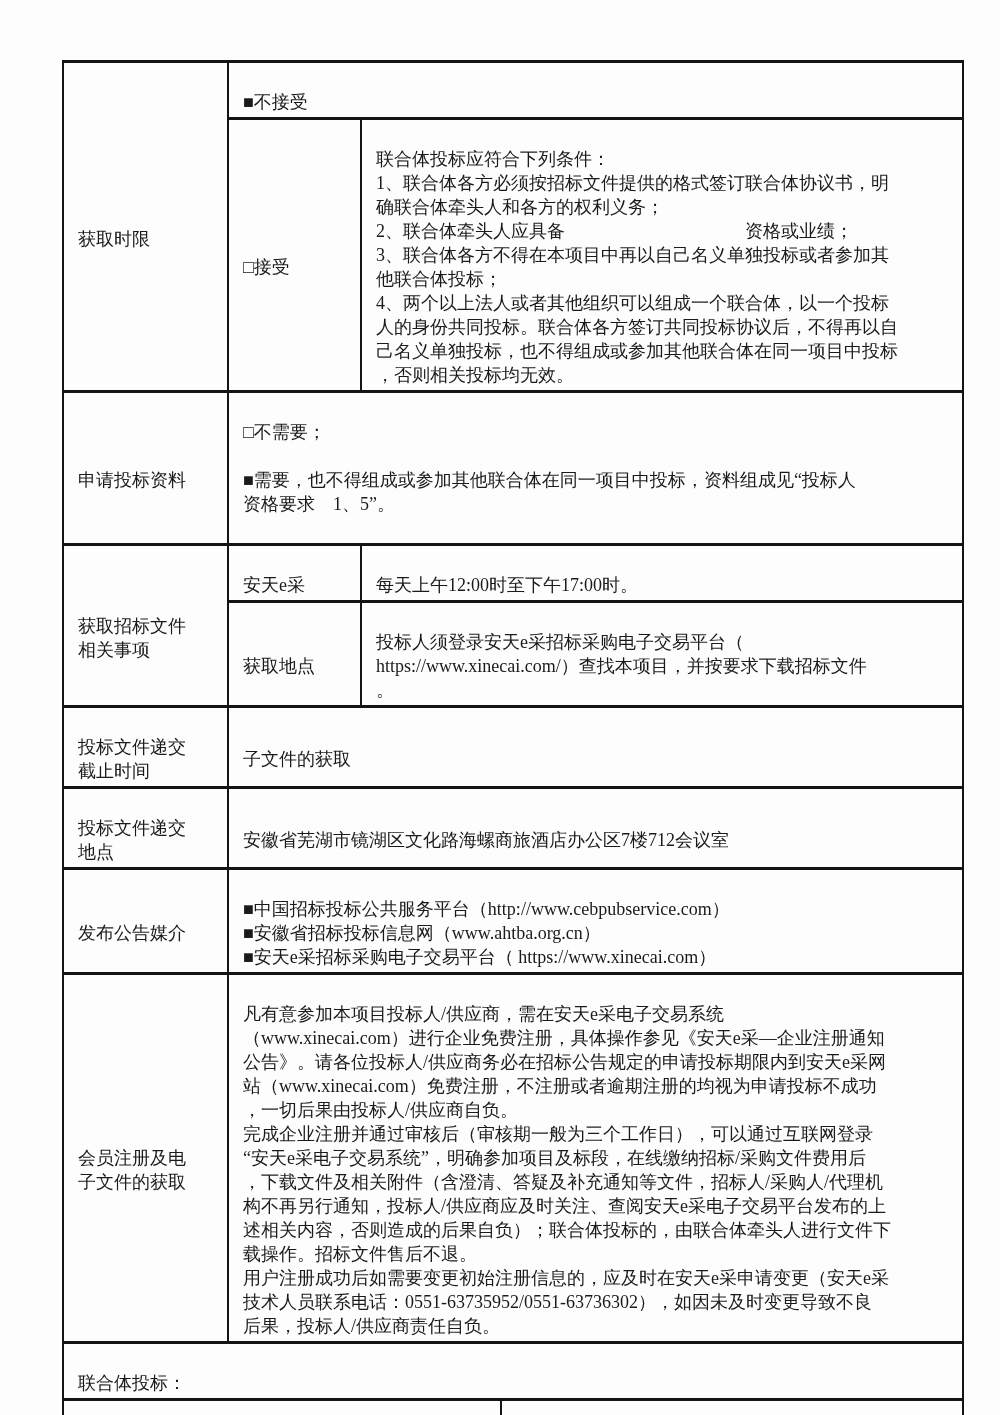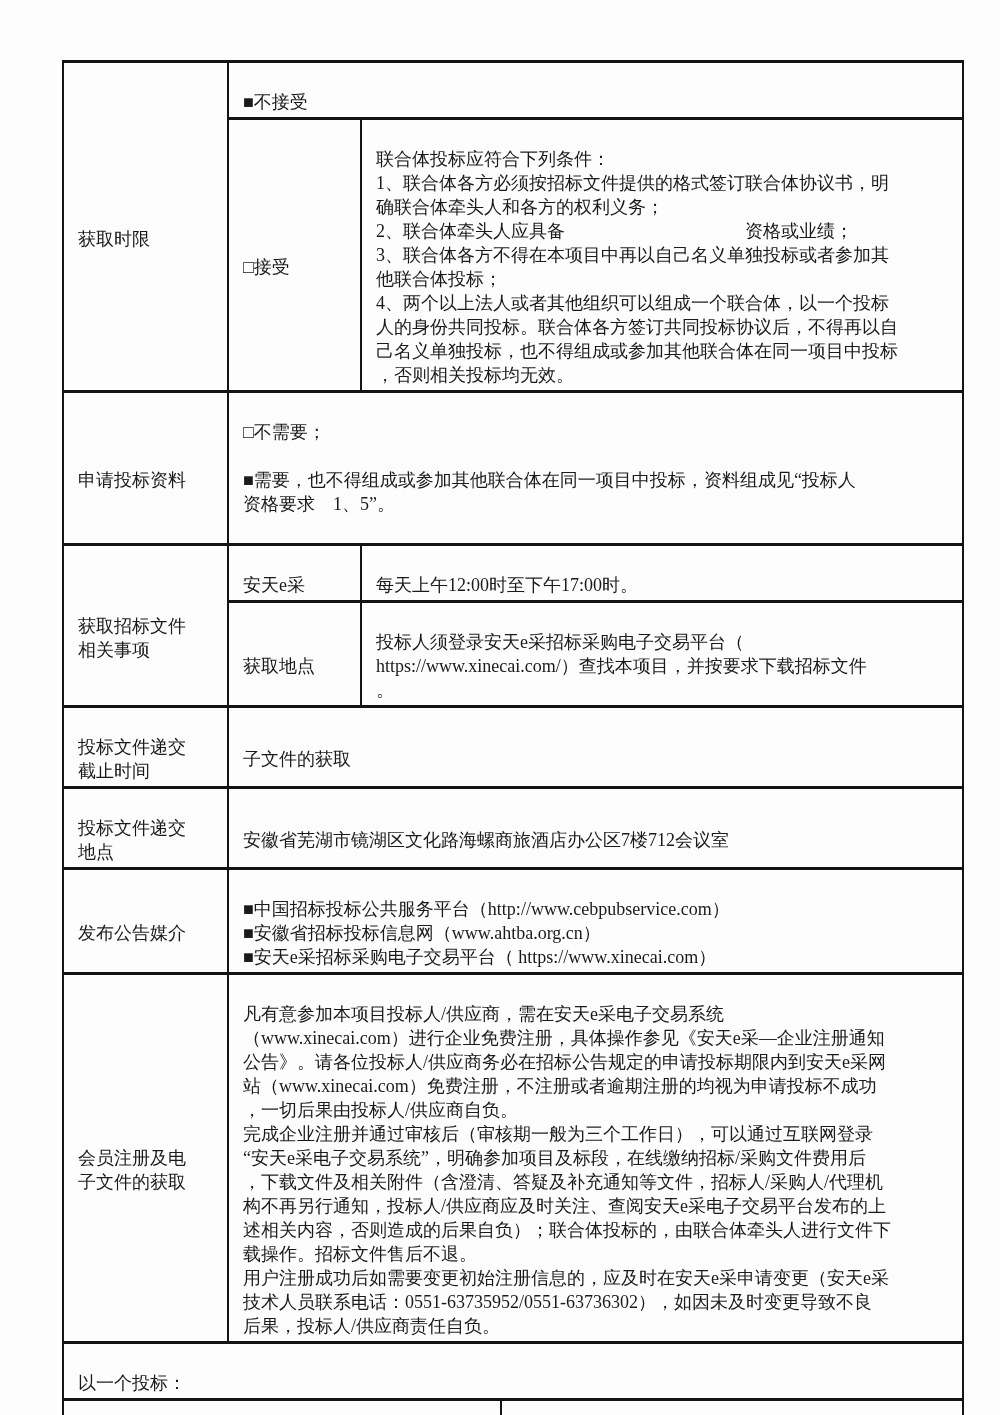--- a/index.html
+++ b/index.html
@@ -163,21 +163,21 @@
 述相关内容，否则造成的后果自负）；联合体投标的，由联合体牵头人进行文件下
 载操作。招标文件售后不退。
 用户注册成功后如需要变更初始注册信息的，应及时在安天e采申请变更（安天e采
 技术人员联系电话：0551-63735952/0551-63736302），如因未及时变更导致不良
 后果，投标人/供应商责任自负。</span>
         </td>
       </tr>
 
       <tr style="height:45px">
         <td colspan="4" class="vtop">
-          <span>以一个投标：</span>
+          <span>联合体投标：</span>
         </td>
       </tr>
 
       <tr style="height:46px">
         <td colspan="3" class="vtop">
           
         </td>
         <td class="vtop">
           
         </td>

